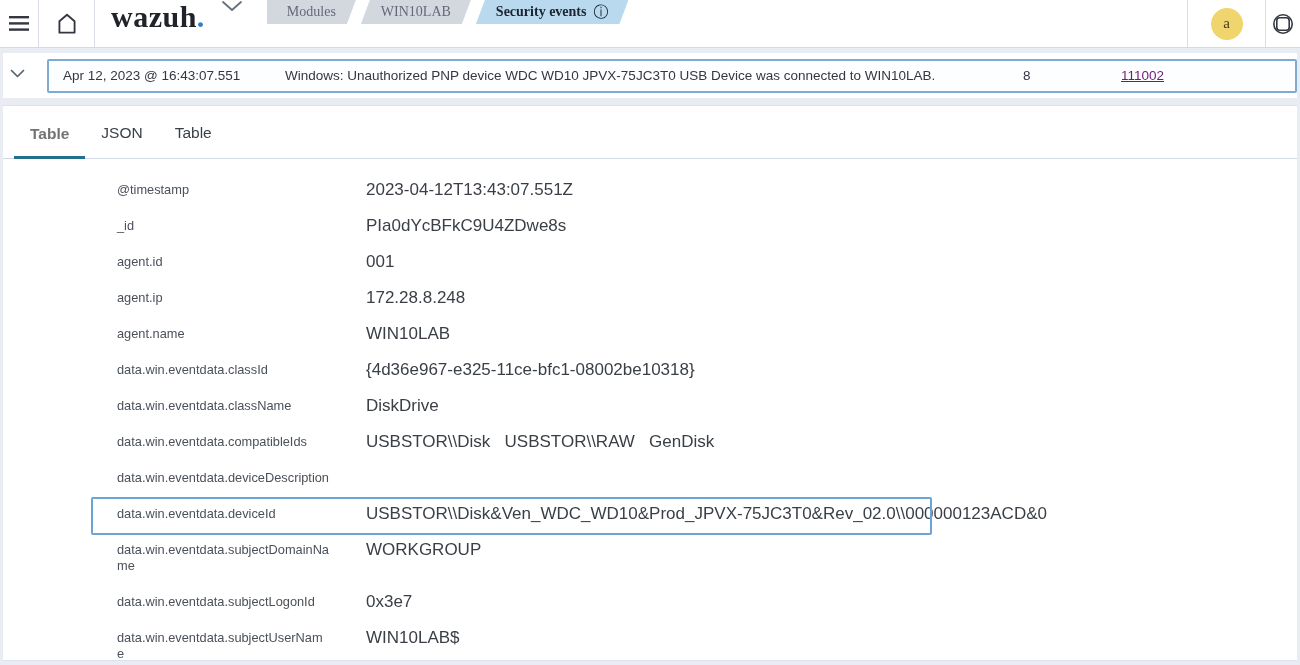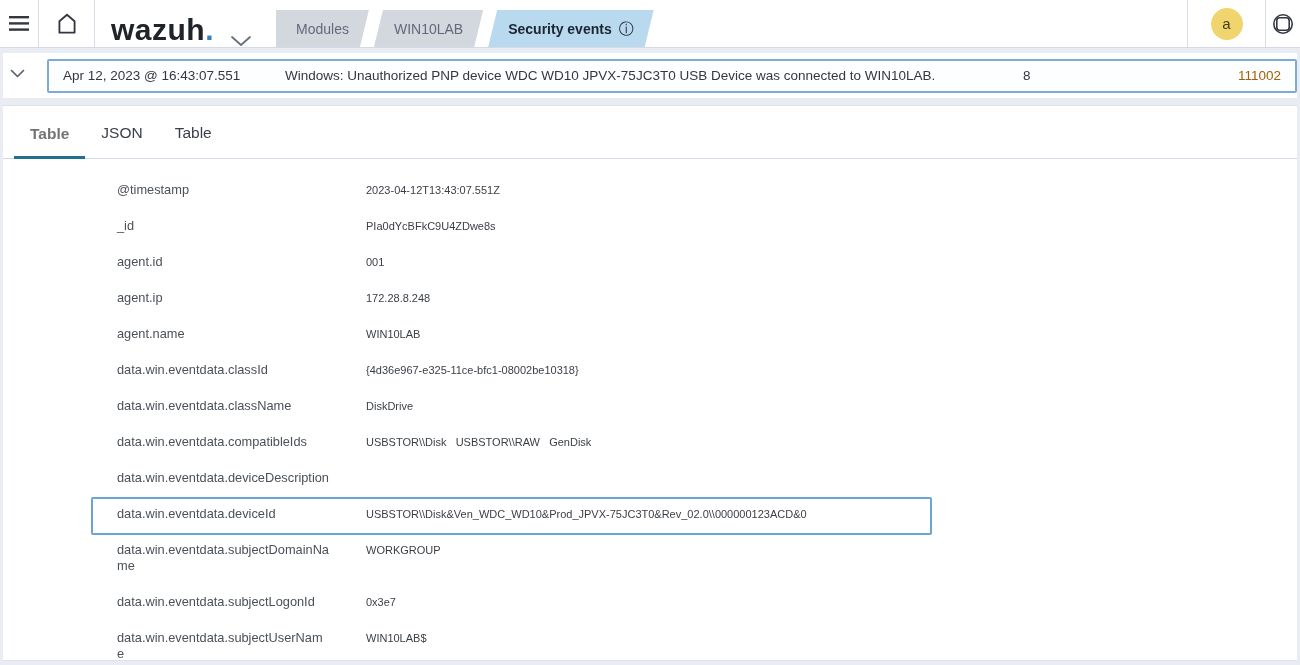--- a/index.html
+++ b/index.html
@@ -7,33 +7,33 @@
   body {
     font-family:"Liberation Sans", sans-serif;
     background:#e9edf3;
     color:#343741;
     overflow:hidden;
   }
 
   
   .topbar {
     height:48px; background:#fff; border-bottom:1px solid #d3dae6;
-    display:flex; align-items:flex-end;
+    display:flex; align-items:flex-start;font-family:Liberation Serif, serif;
   }
   .icon-btn { display:flex; align-items:center; justify-content:center; cursor:pointer; height:100%; }
   .menu-btn { width:38px; }
   .vdiv { width:1px; height:100%; background:#d9dee6; flex:none; }
   .home-btn { width:55px; }
   .logo { margin-left:16px; font-size:30px; font-weight:700; color:#20232a; letter-spacing:0.5px; cursor:pointer; }
   .logo .dot { color:#3080c8; }
   .nav-chevron { margin-left:16px; cursor:pointer; display:flex; align-items:center; }
 
   .crumbs { display:flex; margin-left:24px; gap:5px; align-items:center; }
   .crumb {
-    height:37px; padding:0 20px; display:flex; align-items:center; gap:7px;
+    height:24px; padding:0 20px; display:flex; align-items:center; gap:7px;
     font-size:14px; color:#62697a; background:#d3d8df; cursor:pointer;
     clip-path: polygon(9px 0, 100% 0, calc(100% - 9px) 100%, 0 100%);
   }
   .crumb.first { clip-path: polygon(0 0, 100% 0, calc(100% - 9px) 100%, 0 100%); }
   .crumb.active { background:#b9d9ee; color:#1b2430; font-weight:700; }
   .crumb .info { font-weight:400; font-size:15px; line-height:1; color:#1b2430; }
 
   .topbar-right { margin-left:auto; display:flex; align-items:center; height:100%; }
   .avatar-wrap { width:77px; display:flex; justify-content:center; align-items:center; height:100%; }
   .avatar {
@@ -48,21 +48,21 @@
     margin:5px 3px 0; background:#fff; height:45px;
     display:flex; align-items:center; position:relative;
   }
   .expand-chevron { position:absolute; left:7px; top:16px; cursor:pointer; }
   .event-box {
     margin-left:44px; width:1256px; height:34px;
     border:2px solid #7fabd0; border-radius:2px; background:#fdfeff;
     display:grid; grid-template-columns:222px 1fr 98px 160px; align-items:center;
     padding:0 14px; font-size:13.5px; color:#343741; cursor:pointer;
   }
-  .ev-rule { color:#a16207; text-align:right; cursor:pointer; }
+  .ev-rule { color:#701a75; text-align:left; cursor:pointer;text-decoration:underline; }
 
   
   .detail-panel {
     margin:7px 3px 4px; background:#fff; height:556px;
     border-top:1px solid #dde3ea; border-bottom:1px solid #dde3ea;
     overflow:hidden;
   }
   .tabs {
     display:flex; padding-left:11px; border-bottom:1px solid #d3dae6;
     height:53px; align-items:flex-end;
@@ -75,21 +75,21 @@
 
   .fields { padding-top:13px; }
   .frow {
     position:relative; display:flex; align-items:flex-start;
     padding:10px 30px 10px 114px; line-height:16px;
   }
   .fname {
     flex:none; width:249px; padding-right:37px;
     font-size:12.8px; color:#4a5059; word-break:break-all;
   }
-  .fvalue { flex:1; font-size:11px; color:#3a3f46; white-space:pre-wrap; word-break:break-all; }
+  .fvalue { flex:1; font-size:17px; color:#3a3f46; white-space:pre-wrap; word-break:break-all; }
   .frow.highlighted::before {
     content:""; position:absolute; left:88px; top:1px; width:837px;
     height:calc(100% - 2px); border:2px solid #6aa3d5; border-radius:2px;
     pointer-events:none;
   }
   svg { display:block; }
 </style>
 </head>
 <body>
 

